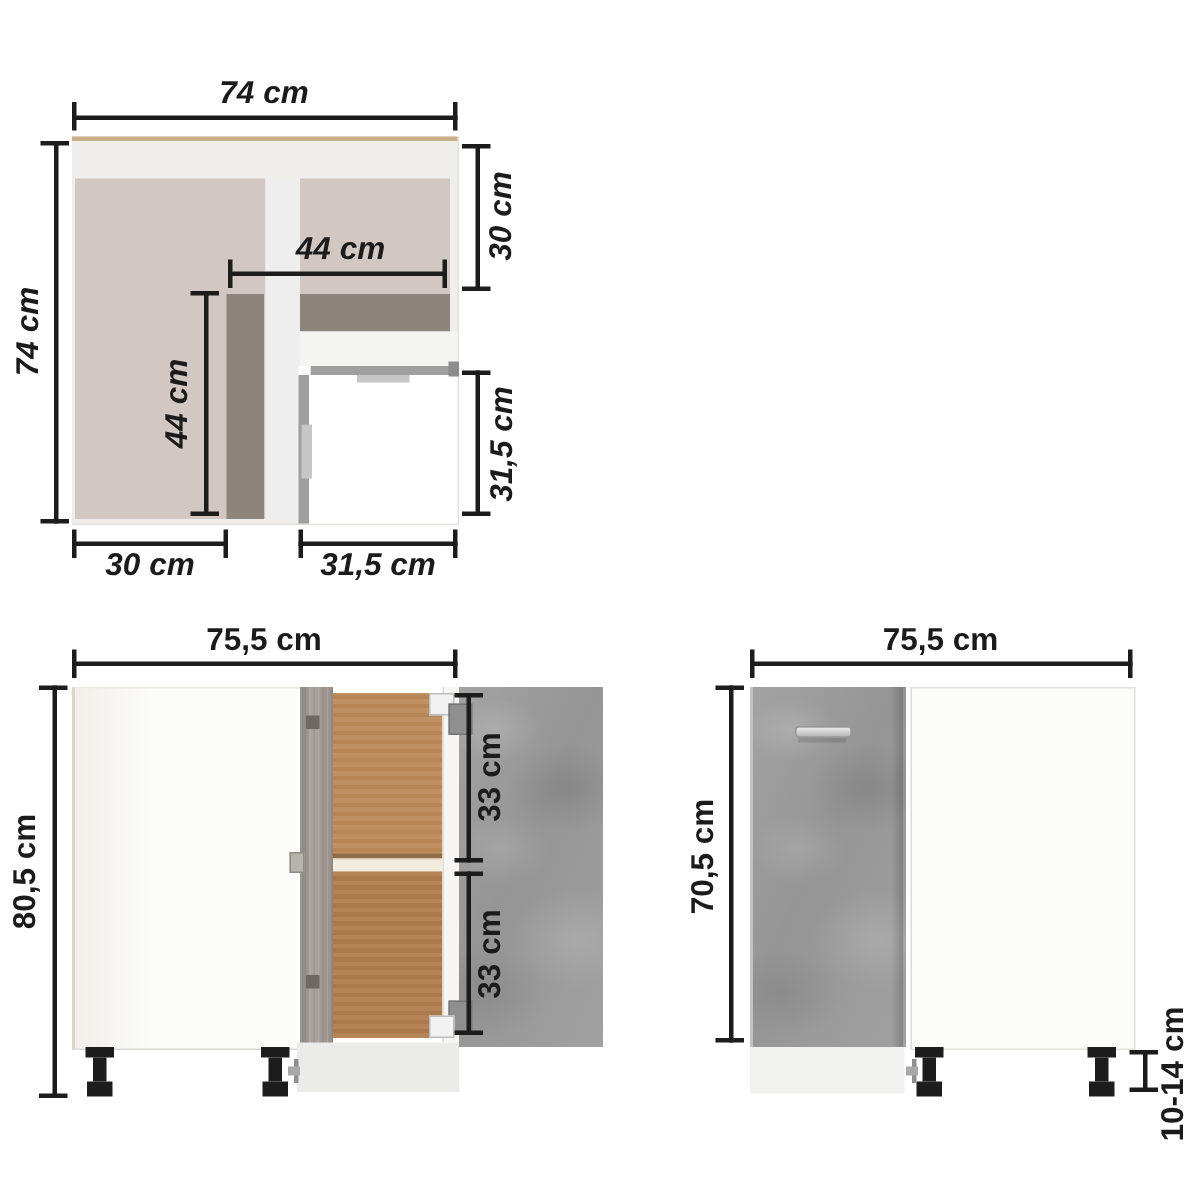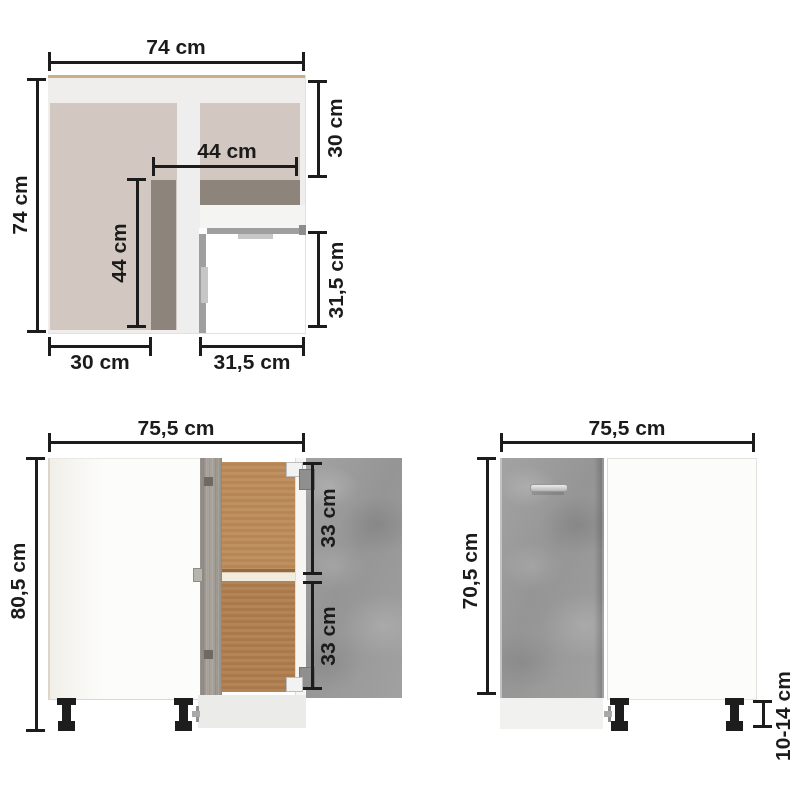--- a/index.html
+++ b/index.html
@@ -33,21 +33,21 @@
   .leg .lf{position:absolute;left:1px;top:23px;width:17px;height:10px;background:#1d1d1d;}
   .ypiece{position:absolute;width:11px;height:16px;}
   .ypiece .yb{position:absolute;left:4px;top:0;width:3px;height:16px;background:#8f8f8f;}
   .ypiece .yw{position:absolute;left:0;top:5px;width:8px;height:6px;background:#a8a8a8;}
 </style>
 </head>
 <body>
 
 <div id="canvas">
 
-  <div class="abs" style="left:0;top:0;width:400px;height:400px;">
+  <div class="abs" style="left:0;top:16px;width:400px;height:400px;font-style:italic;">
     <div class="abs" style="left:48px;top:75px;width:257px;height:258px;background:#efeeec;border-right:1px solid #e3e1dd;border-bottom:1px solid #e3e1dd;"></div>
     <div class="abs" style="left:48px;top:75px;width:257px;height:3px;background:#c9ae87;"></div>
     <div class="abs" style="left:50px;top:103px;width:127px;height:227px;background:#d2c8c1;"></div>
     <div class="abs" style="left:200px;top:103px;width:100px;height:77px;background:#d2c8c1;"></div>
     <div class="abs" style="left:177px;top:103px;width:23px;height:227px;background:#edeeed;"></div>
     <div class="abs" style="left:151px;top:180px;width:25px;height:150px;background:#8d847b;"></div>
     <div class="abs" style="left:200px;top:180px;width:100px;height:25px;background:#8d847b;"></div>
     <div class="abs" style="left:200px;top:205px;width:105px;height:23px;background:#f4f4f3;"></div>
     <div class="abs" style="left:206px;top:234px;width:99px;height:99px;background:#ffffff;"></div>
     <div class="abs" style="left:207px;top:228px;width:99px;height:6px;background:#9f9f9f;"></div>

